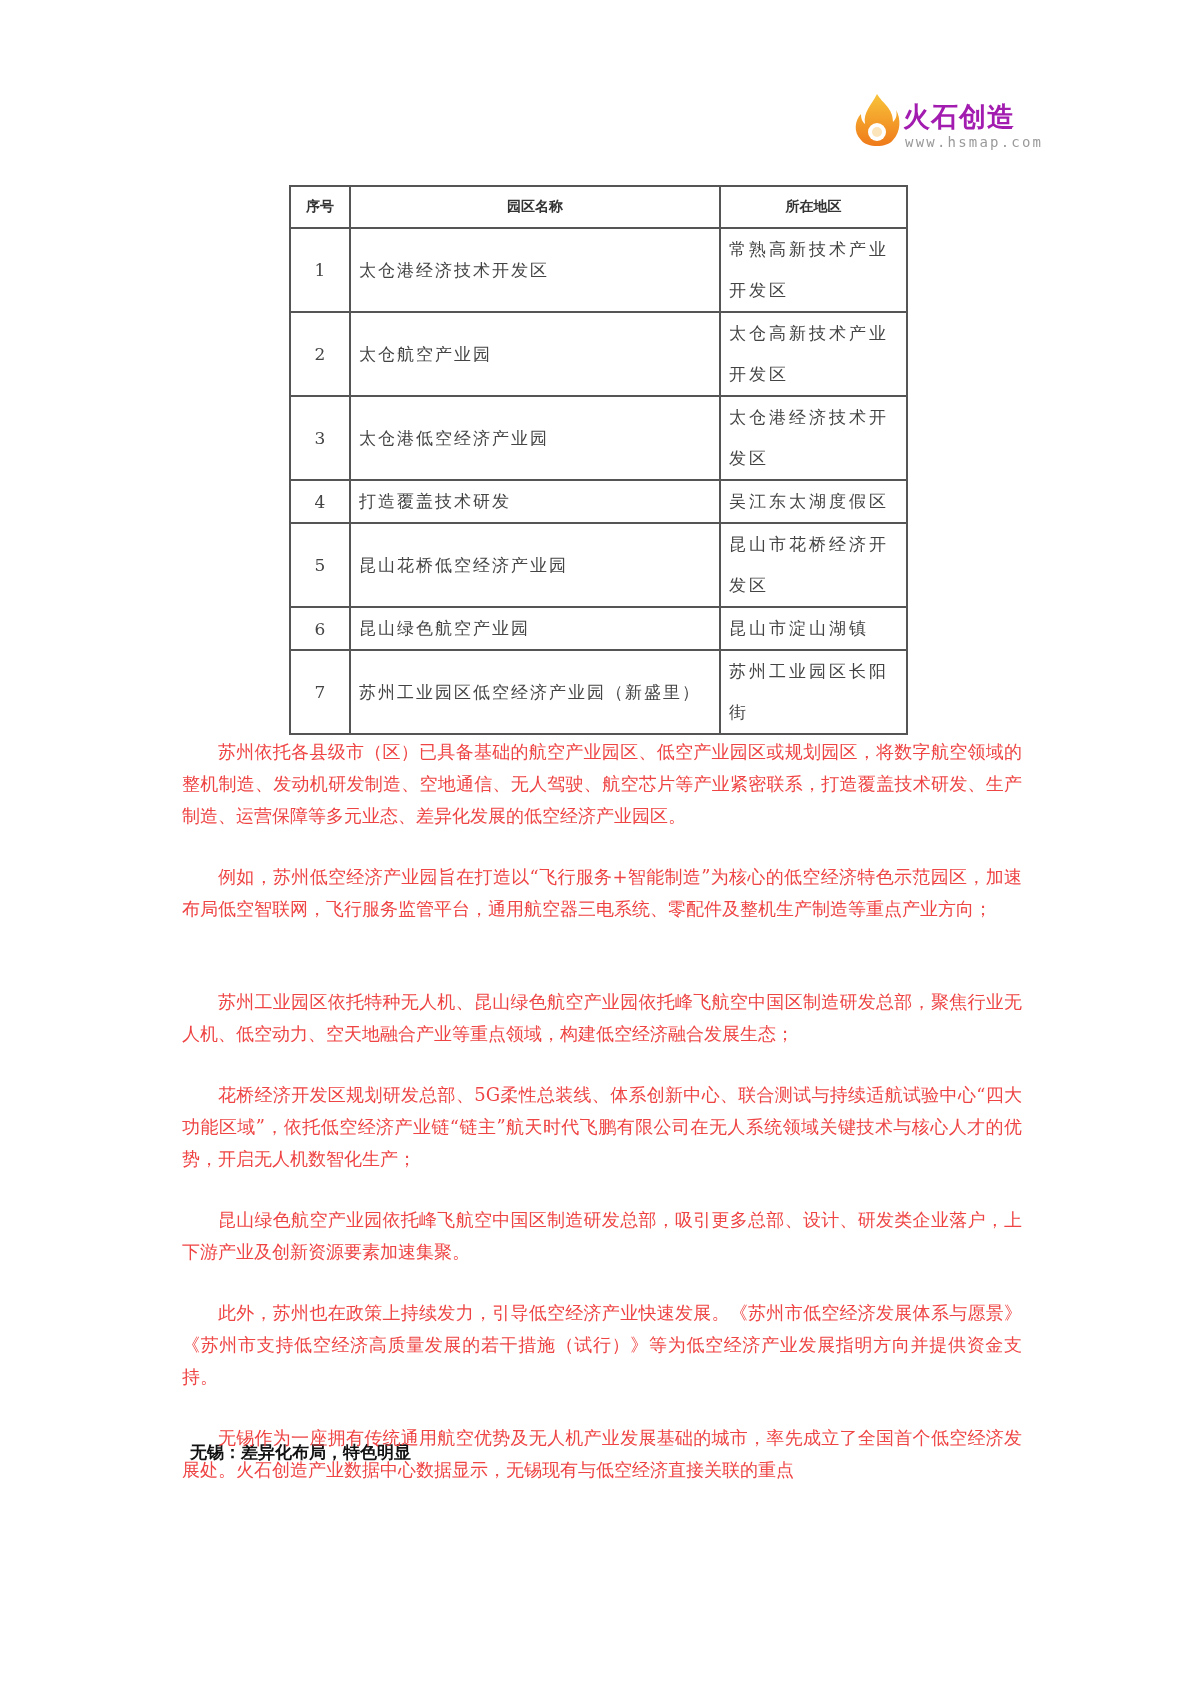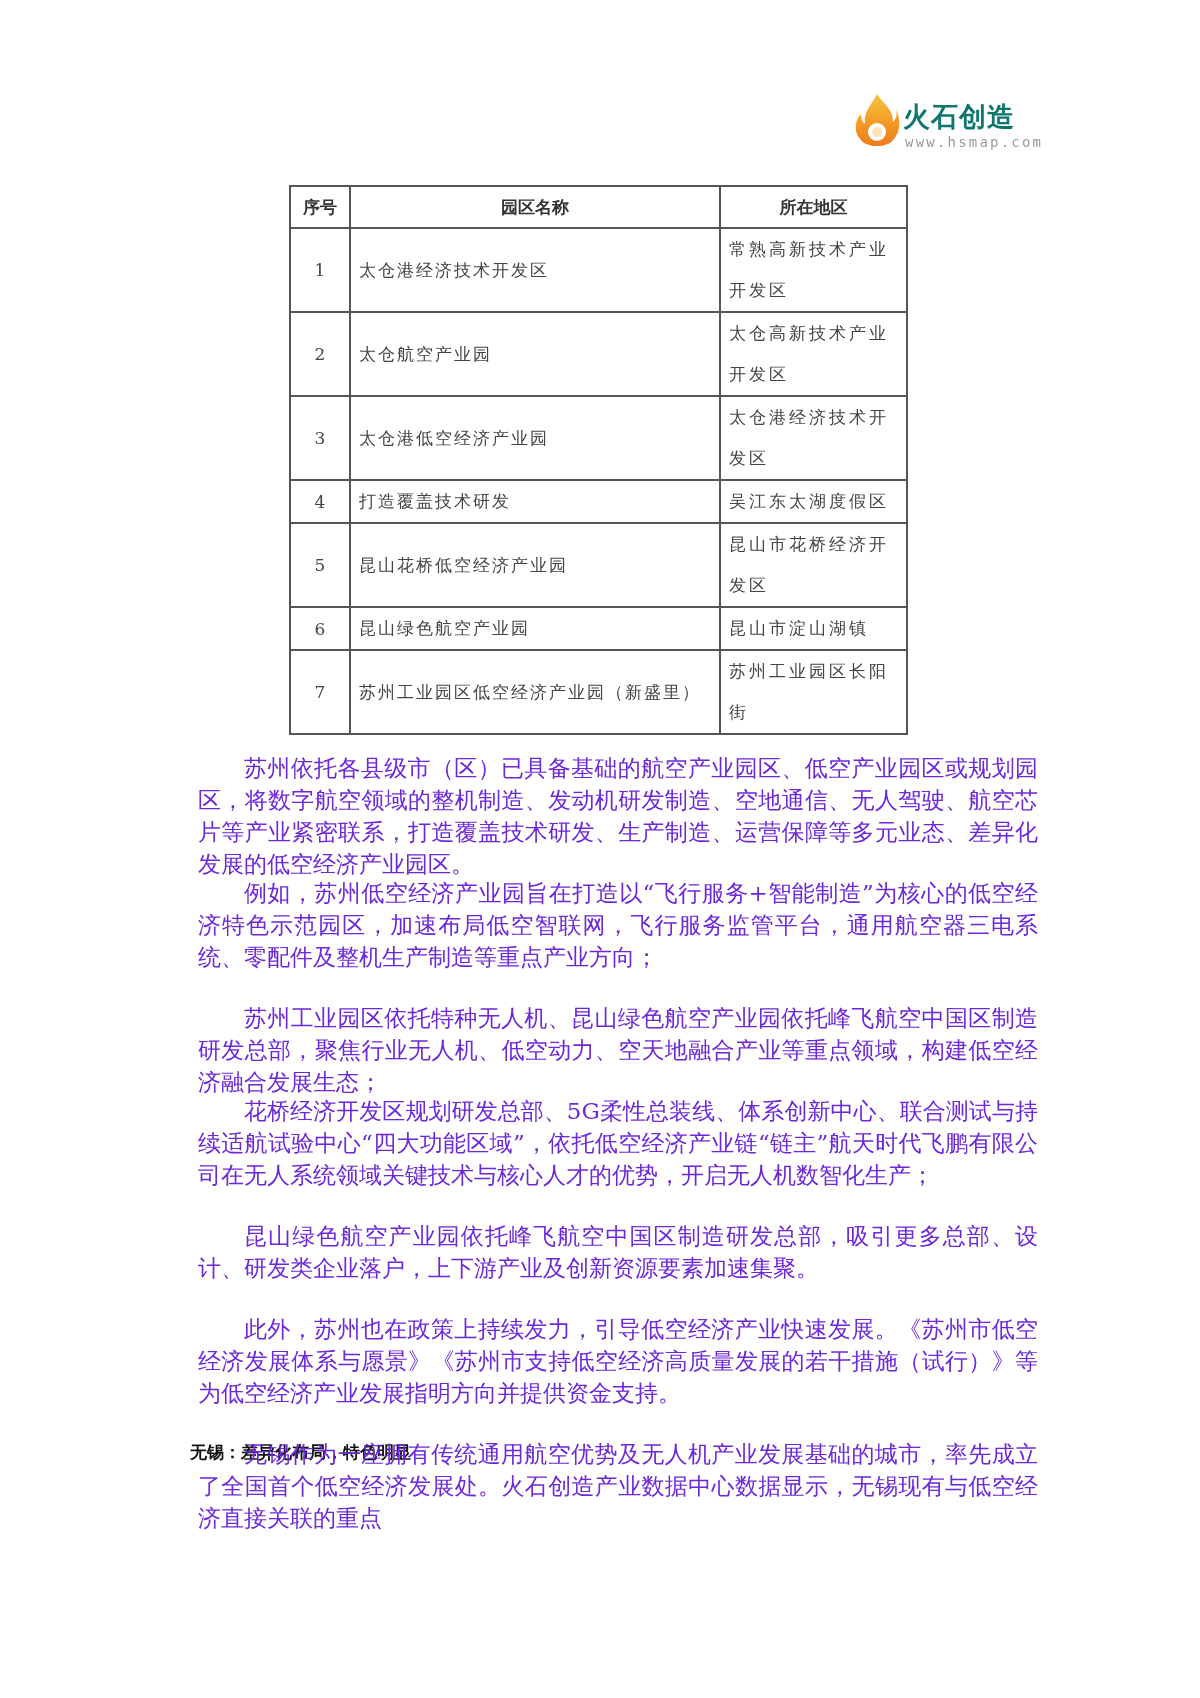--- a/index.html
+++ b/index.html
@@ -1,37 +1,37 @@
 <!DOCTYPE html>
 <html><head>
 <meta charset="utf-8">
 <style>
   html, body { margin: 0; padding: 0; background: #ffffff; }
   body { width: 1200px; height: 1698px; position: relative; overflow: hidden;
          font-family: "DejaVu Serif", "Liberation Serif", serif; color: #333; }
   .logo { position: absolute; left: 853px; top: 92px; width: 190px; height: 60px; }
   .logo .flame { position: absolute; left: 0; top: 0; width: 48px; height: 58px; }
   .logo .brand { position: absolute; left: 50px; top: 10px; font-family: "DejaVu Sans", sans-serif;
-                 font-weight: bold; font-size: 27px; color: #0f766e; letter-spacing: 1px; line-height: 30px; }
+                 font-weight: bold; font-size: 27px; color: #a21caf; letter-spacing: 1px; line-height: 30px; }
   .logo .url { position: absolute; left: 52px; top: 42px; font-family: "DejaVu Sans Mono", monospace;
                font-size: 14px; color: #9a9a9a; letter-spacing: 2.2px; }
 
   table.parks { position: absolute; left: 289px; top: 185px; width: 619px; border-collapse: collapse;
                 font-family: "DejaVu Serif", serif; font-size: 17px; color: #444; }
   table.parks td, table.parks th { border: 2px solid #555; padding: 0 8px; vertical-align: middle; }
-  table.parks th { font-family: "DejaVu Sans", sans-serif; font-weight: bold; font-size: 17px; color: #333;
+  table.parks th { font-family: "DejaVu Sans", sans-serif; font-weight: bold; font-size: 14px; color: #333;
                    height: 40px; text-align: center; }
   table.parks td.num { text-align: center; width: 42px; }
   table.parks td.name { width: 352px; letter-spacing: 2px; }
   table.parks td.region { letter-spacing: 3px; line-height: 41px; }
   table.parks tr.tall td { height: 80px; }
   table.parks tr.short td { height: 39px; }
 
-  .para { position: absolute; left: 182px; width: 840px; font-size: 23px; line-height: 32px;
-          color: #6d28d9; text-align: justify; text-indent: 2em; margin: 16px;
+  .para { position: absolute; left: 182px; width: 840px; font-size: 18px; line-height: 32px;
+          color: #ef4444; text-align: justify; text-indent: 2em; margin: 0;
           font-family: "DejaVu Serif", serif; }
   .heading { position: absolute; left: 182px; font-size: 17px; line-height: 32px; font-weight: bold;
              color: #111; margin: 8px; font-family: "DejaVu Sans", sans-serif; }
 </style>
 </head>
 <body>
 
 <div class="logo">
   <svg class="flame" viewBox="0 0 48 58">
     <defs>

